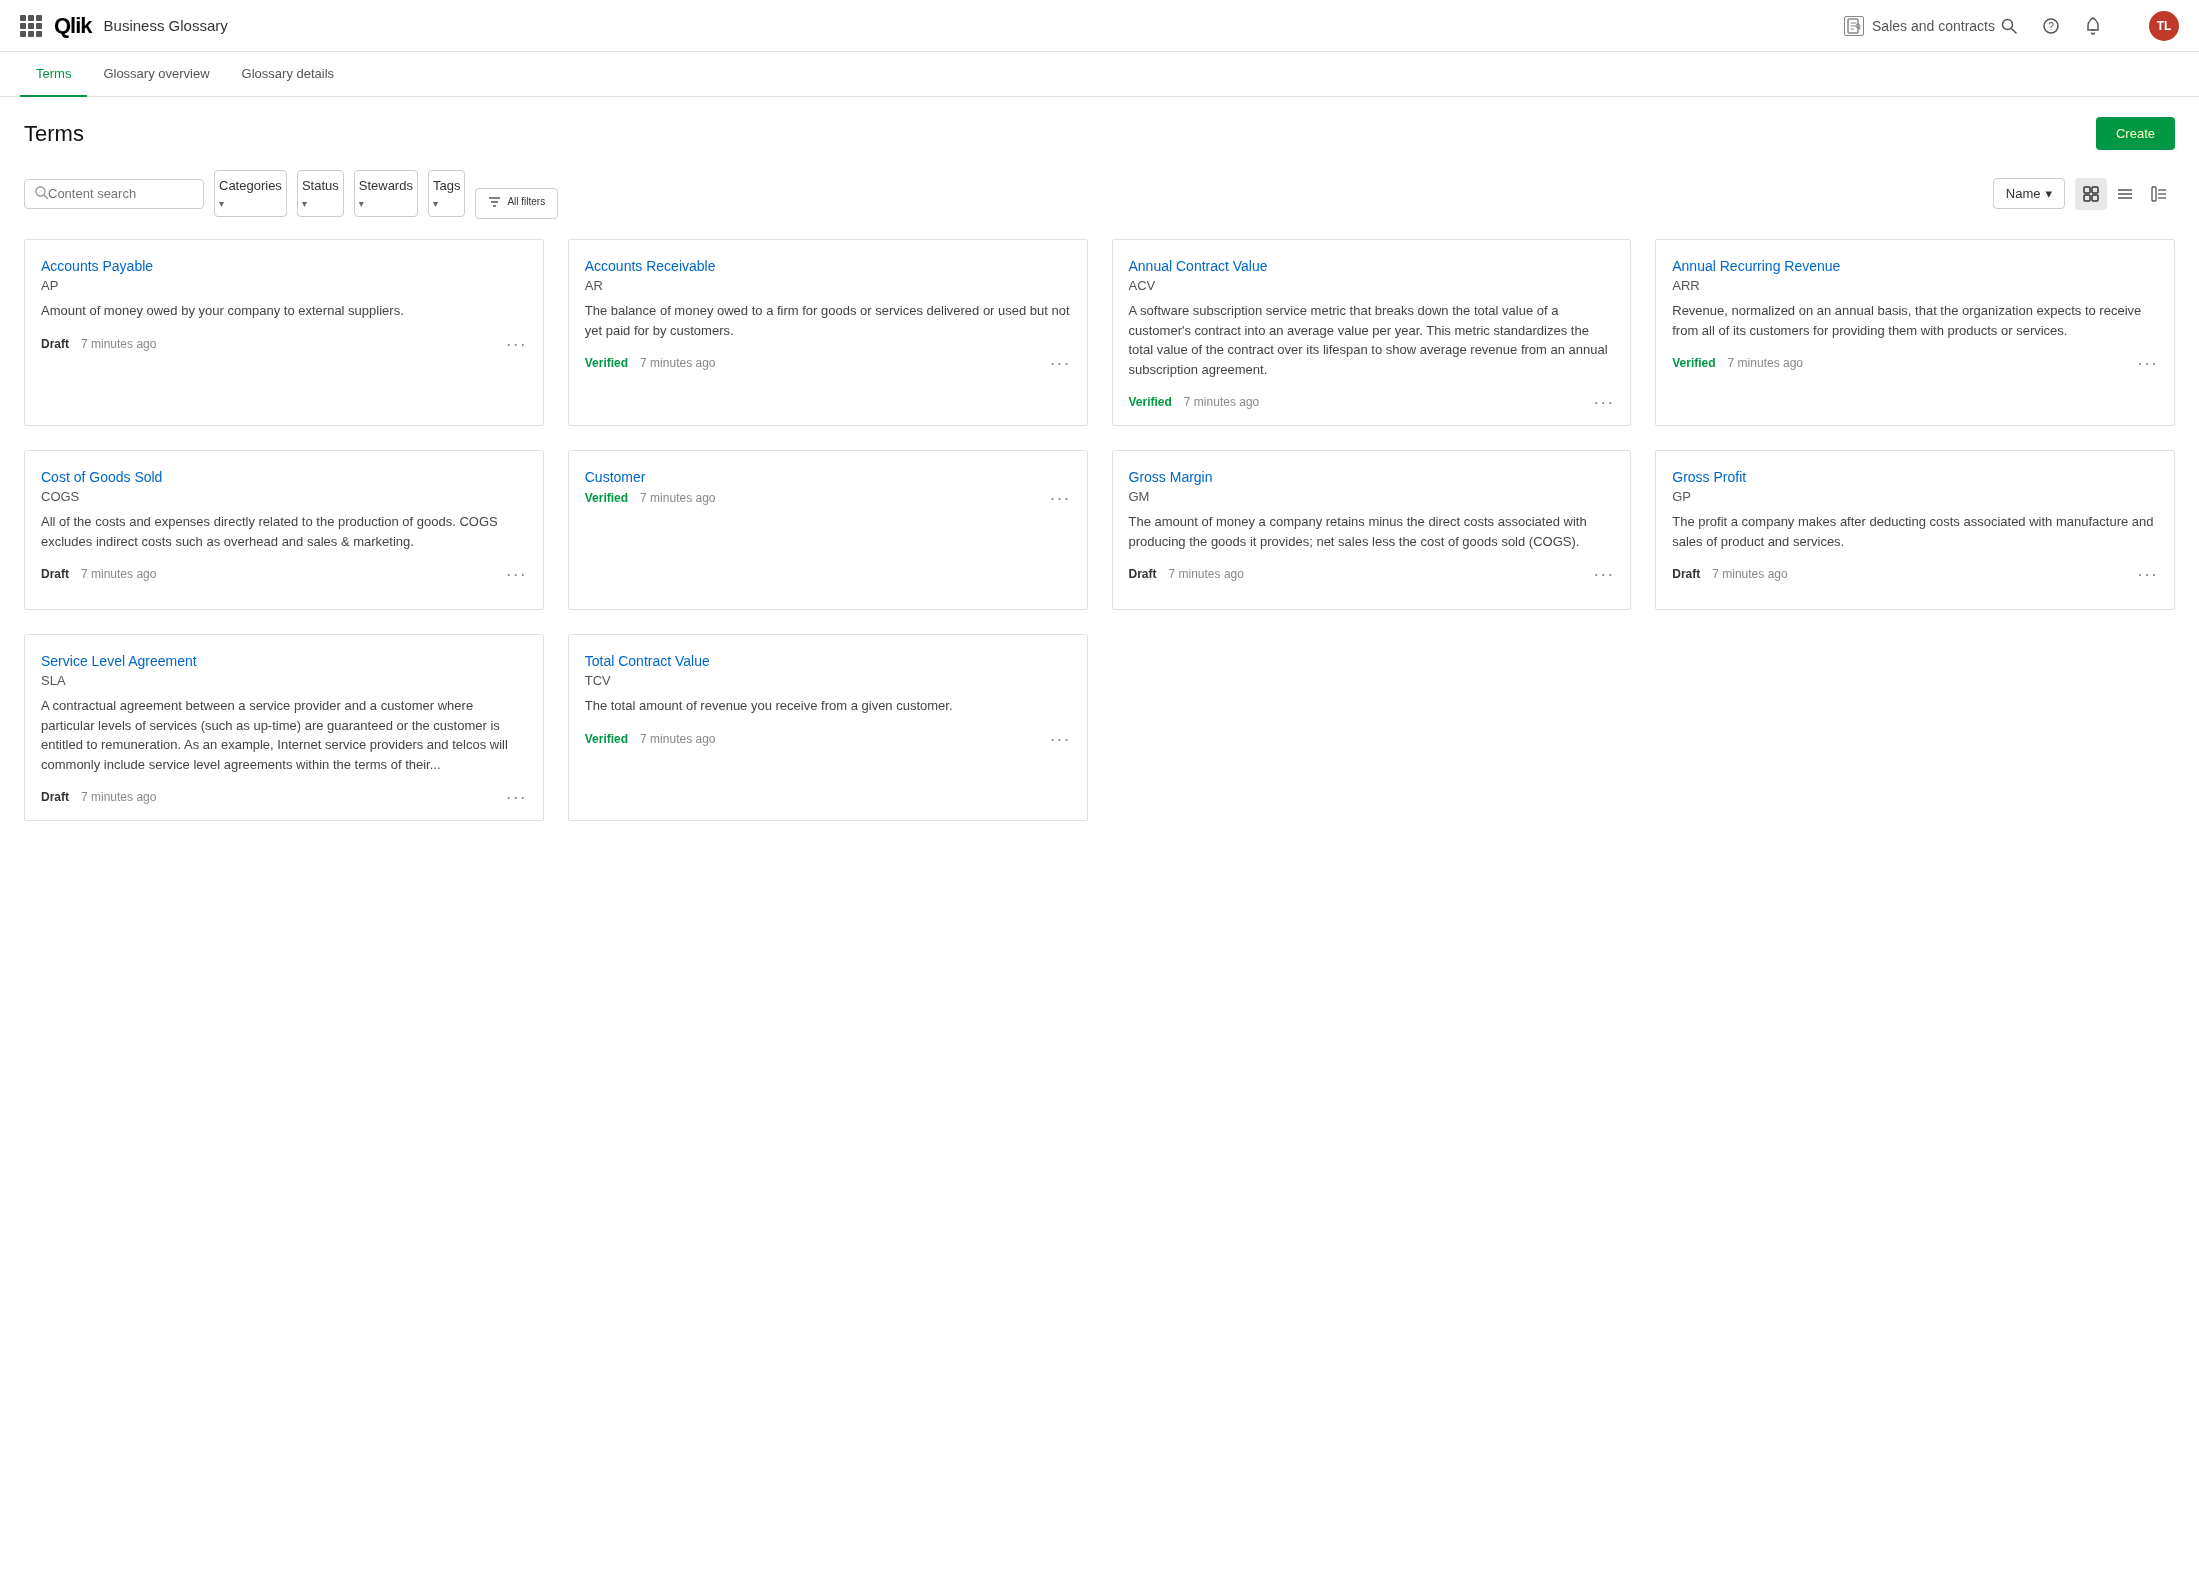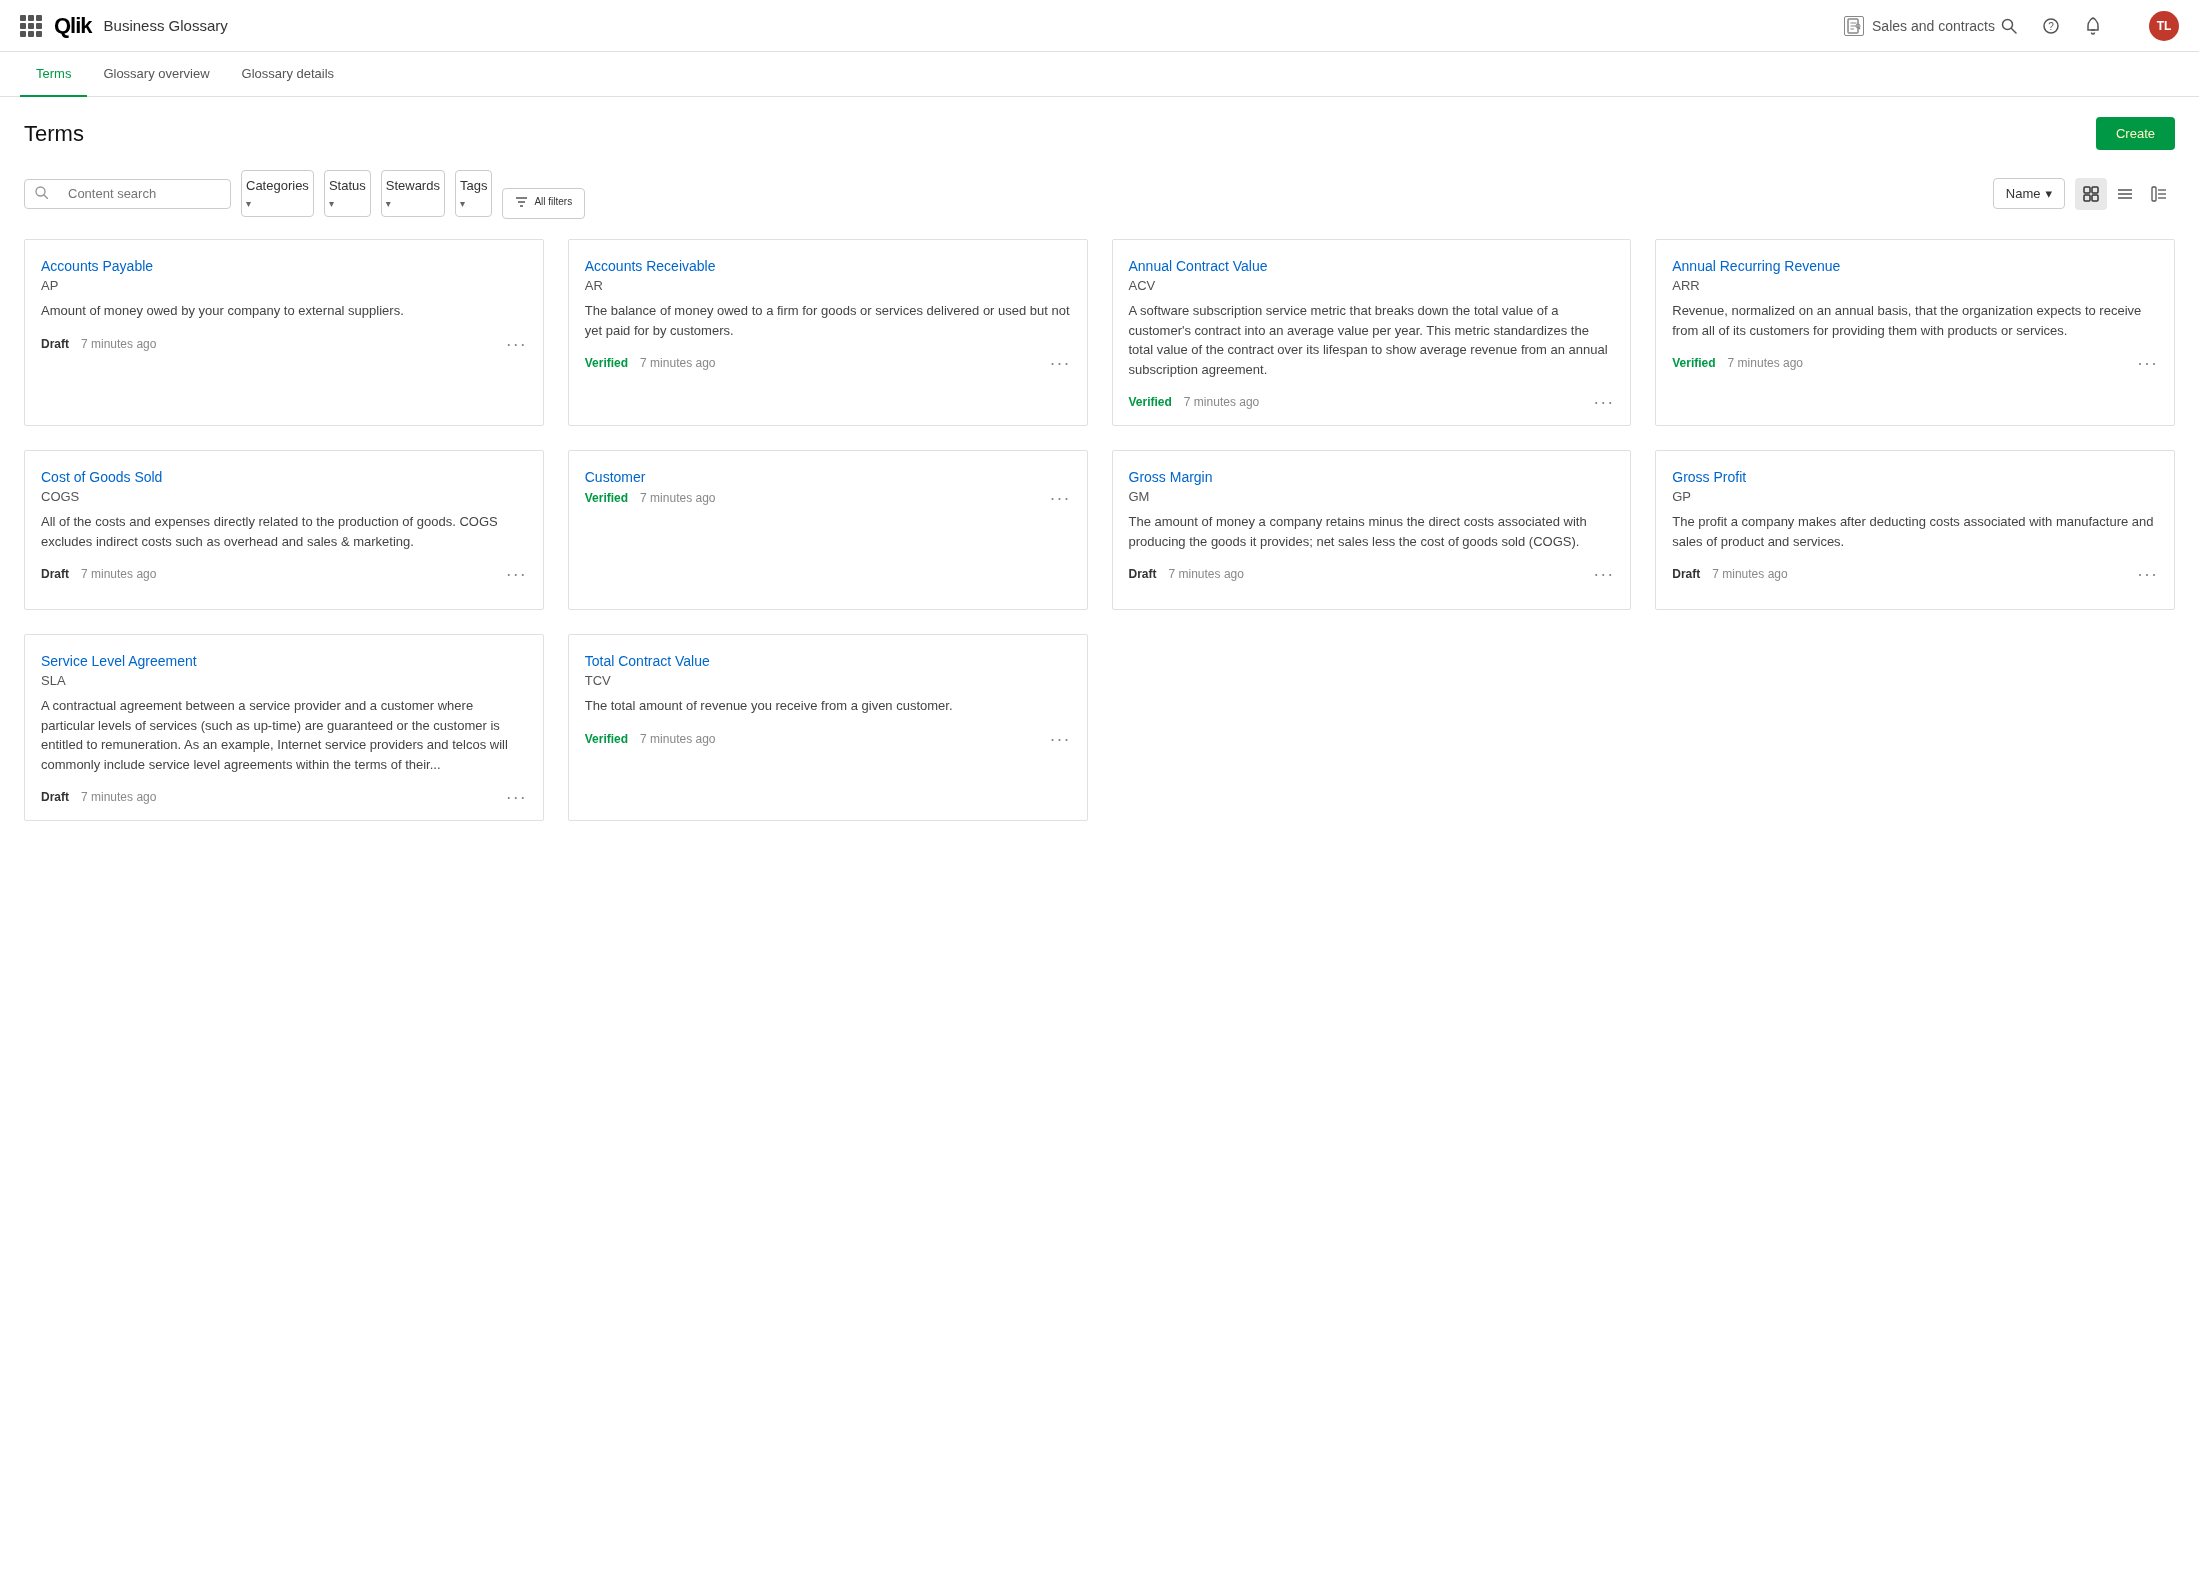--- a/index.html
+++ b/index.html
@@ -75,22 +75,22 @@
       align-items: center;
       gap: 10px;
       margin-bottom: 20px;
     }
     .search-box {
       display: flex;
       align-items: center;
       border: 1px solid #ccc;
       border-radius: 4px;
       padding: 6px 10px;
-      gap: 20px;
-      width: 207px;
+      gap: 0;
+      width: 180px;
     }
     .search-box input {
       border: none;
       outline: none;
       font-size: 13px;
       color: #333;
       width: 130px;
       background: transparent;
     }
     .search-icon-sm { color: #999; font-size: 13px; }

